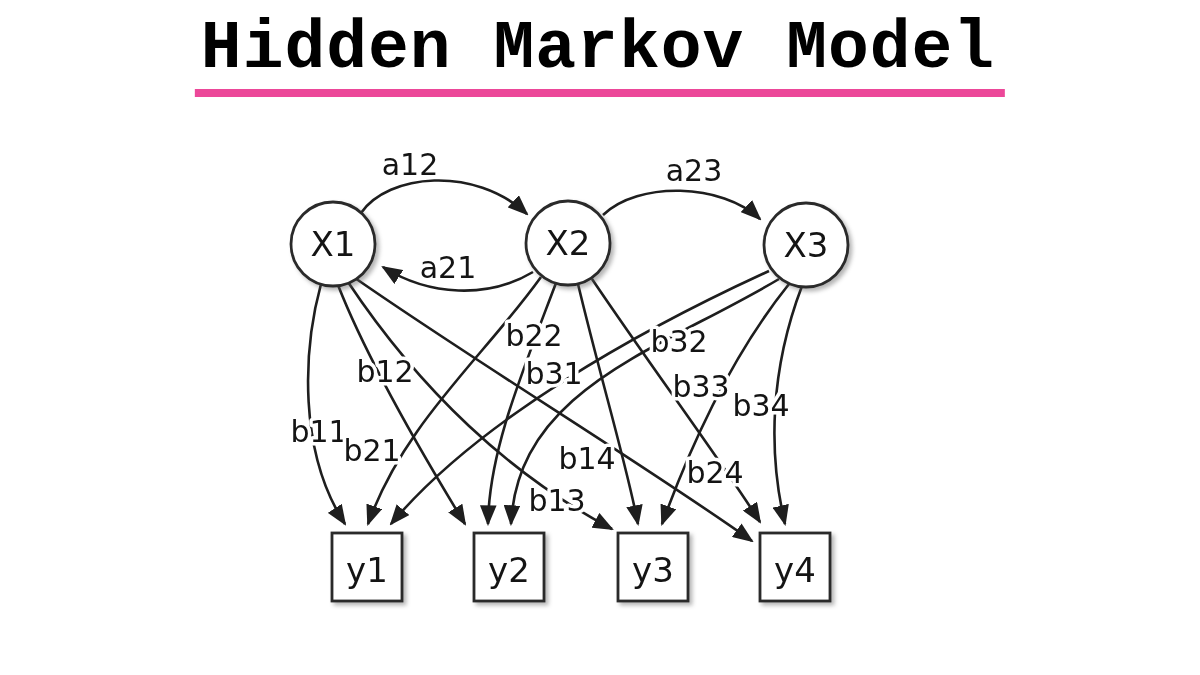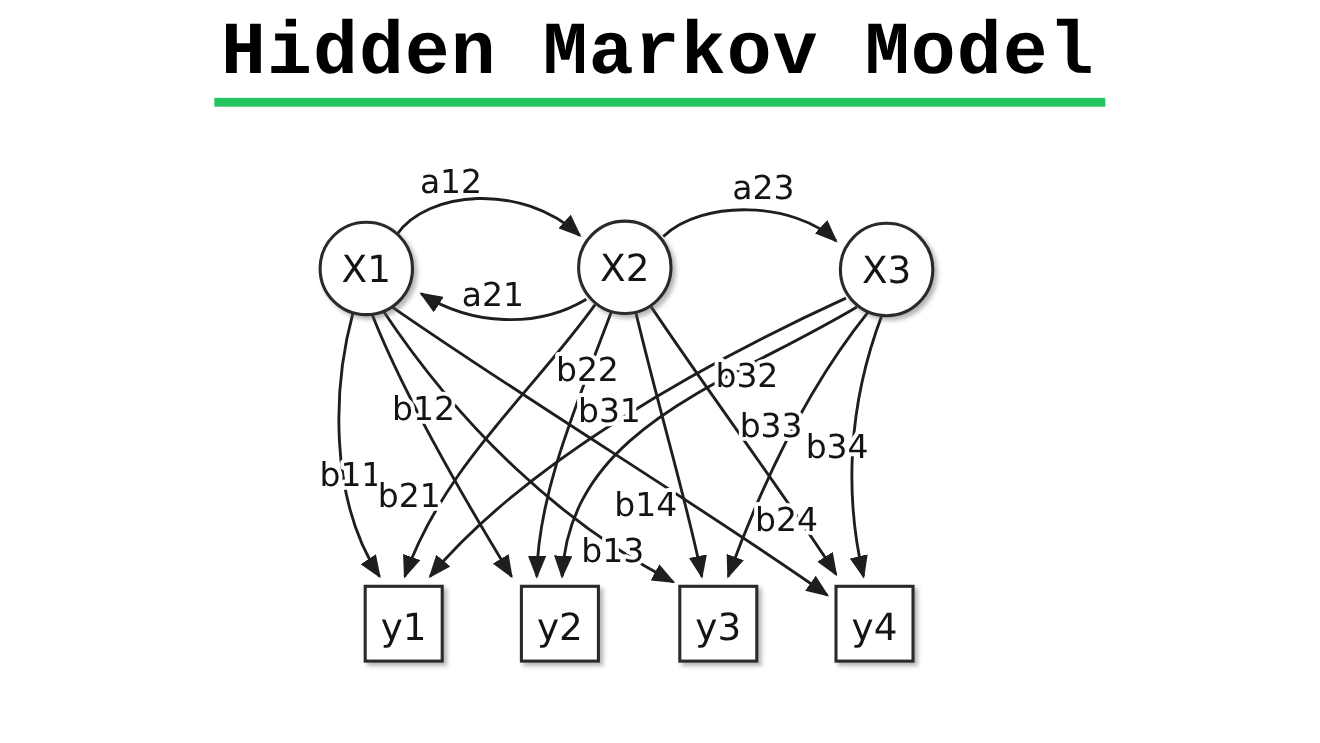--- a/index.html
+++ b/index.html
@@ -14,21 +14,21 @@
     position: absolute;
     top: 12px;
     left: 50%;
     transform: translateX(-50%);
     font-family: "Liberation Mono", monospace;
     font-weight: bold;
     font-size: 68px;
     line-height: 1.1;
     letter-spacing: 1px;
     color: #000000;
-    border-bottom: 8px solid #22c55e;
+    border-bottom: 8px solid #ec4899;
     padding: 0 10px 2px 6px;
     white-space: nowrap;
   }
   svg.diagram {
     position: absolute;
     top: 0; left: 0;
   }
   .edge {
     fill: none;
     stroke: #1e1e1e;

